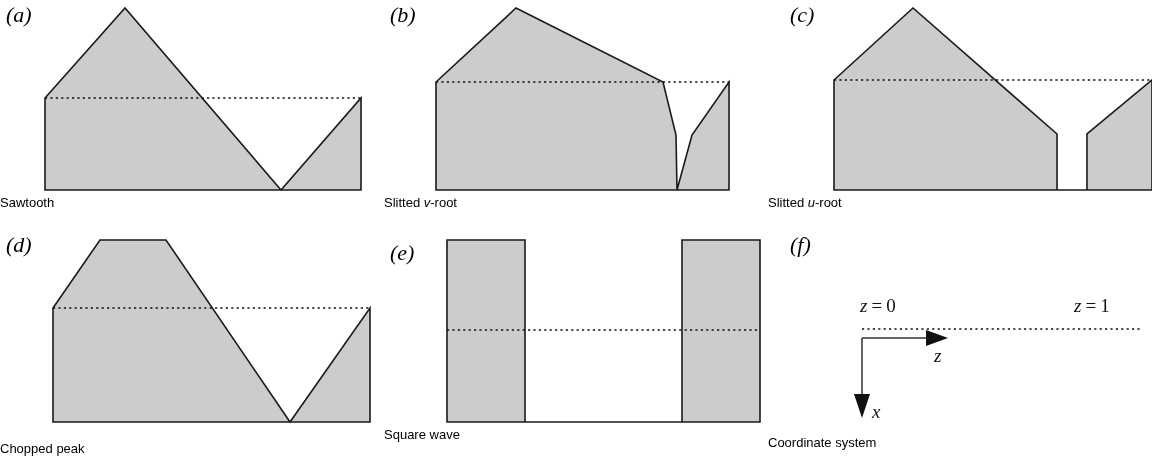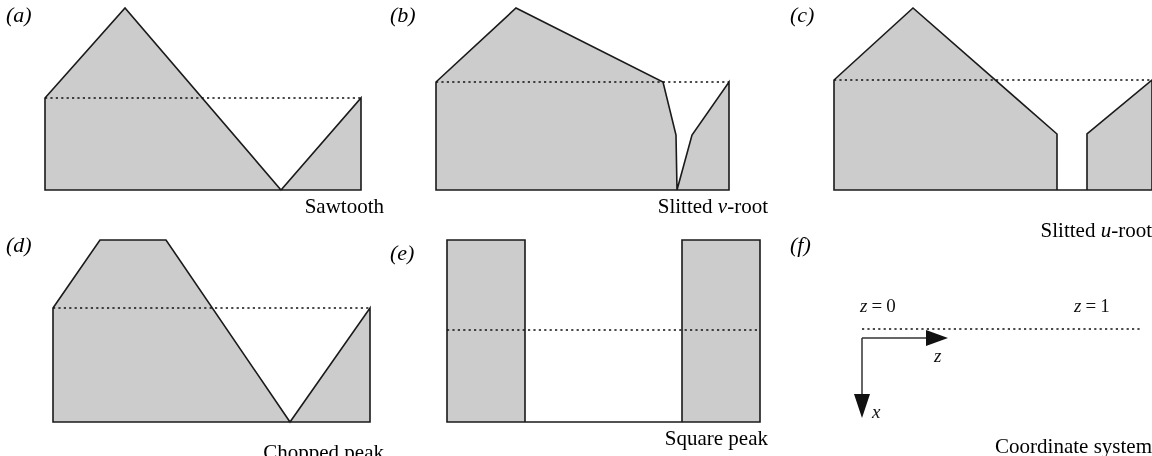--- a/index.html
+++ b/index.html
@@ -24,25 +24,25 @@
   }
   .panel-label {
     position: absolute;
     font-style: italic;
     font-size: 22px;
     line-height: 1;
     font-family: "Liberation Serif", "DejaVu Serif", serif;
   }
   .caption {
     position: absolute;
-    text-align: right;
-    font-size: 21px;
+    text-align: left;
+    font-size: 13px;
     line-height: 1;
     white-space: nowrap;
-    font-family: Liberation Serif, serif;
+    font-family: Liberation Sans, sans-serif;
   }
   .caption .it {
     font-style: italic;
   }
   svg {
     display: block;
     overflow: visible;
   }
   .wave-fill {
     fill: #cccccc;
@@ -101,21 +101,21 @@
       <span>Slitted </span><span class="it">v</span><span>-root</span>
     </div>
   </div>
 
   <div class="panel" style="left:768px; top:0px; width:384px; height:228px;">
     <div class="panel-label" style="left:22px; top:4px;">(c)</div>
     <svg width="384" height="200" style="position:absolute; left:0; top:0;">
       <path class="wave-fill" d="M 66 80 L 145 8 L 289 134 L 289 190 L 319 190 L 319 134 L 384 80 L 384 190 L 66 190 Z"></path>
       <line class="mean-line" x1="66" y1="80" x2="384" y2="80"></line>
     </svg>
-    <div class="caption" style="left:0px; top:196px; width:384px;margin-top:24px;">
+    <div class="caption" style="left:0px; top:196px; width:384px;">
       <span>Slitted </span><span class="it">u</span><span>-root</span>
     </div>
   </div>
 
   <div class="panel" style="left:0px; top:228px; width:384px; height:228px;">
     <div class="panel-label" style="left:6px; top:6px;">(d)</div>
     <svg width="384" height="205" style="position:absolute; left:0; top:0;">
       <path class="wave-fill" d="M 53 80 L 100 12 L 166 12 L 290 194 L 370 80 L 370 194 L 53 194 Z"></path>
       <line class="mean-line" x1="53" y1="80" x2="370" y2="80"></line>
     </svg>
@@ -124,21 +124,21 @@
     </div>
   </div>
 
   <div class="panel" style="left:384px; top:228px; width:384px; height:228px;">
     <div class="panel-label" style="left:6px; top:14px;">(e)</div>
     <svg width="384" height="205" style="position:absolute; left:0; top:0;">
       <path class="wave-fill" d="M 63 12 L 141 12 L 141 194 L 298 194 L 298 12 L 376 12 L 376 194 L 63 194 Z"></path>
       <line class="mean-line" x1="63" y1="102" x2="376" y2="102"></line>
     </svg>
     <div class="caption" style="left:0px; top:200px; width:384px;">
-      <span>Square peak</span>
+      <span>Square wave</span>
     </div>
   </div>
 
   <div class="panel" style="left:768px; top:228px; width:384px; height:228px;">
     <div class="panel-label" style="left:22px; top:6px;">(f)</div>
     <svg width="384" height="205" style="position:absolute; left:0; top:0;">
 
       <text class="axis-text" x="92" y="84">
         <tspan>z</tspan><tspan class="rm" dx="4">=</tspan><tspan class="rm" dx="4">0</tspan>
       </text>

